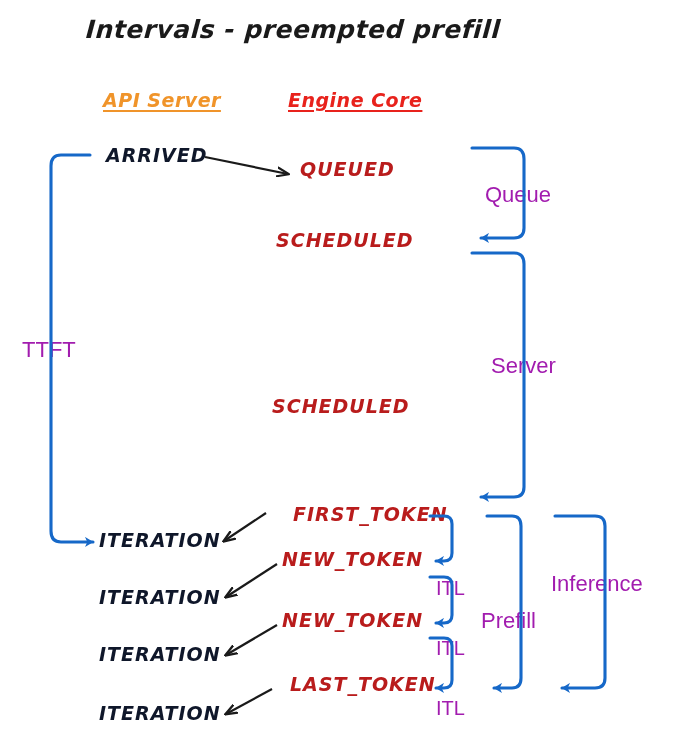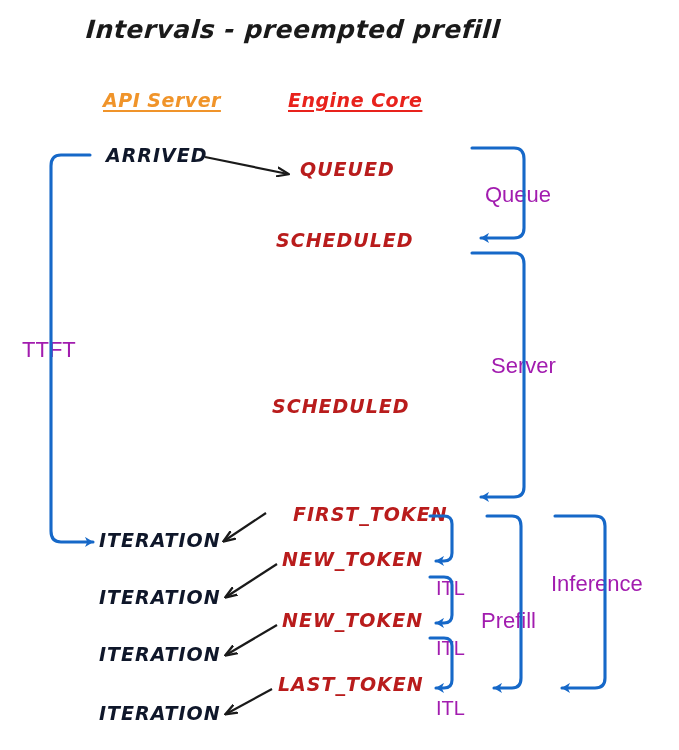--- a/index.html
+++ b/index.html
@@ -57,21 +57,21 @@
   <div class="lbl hand state st-orange" style="left:99px;top:588px;">ITERATION</div>
   <div class="lbl hand state st-orange" style="left:99px;top:645px;">ITERATION</div>
   <div class="lbl hand state st-orange" style="left:99px;top:704px;">ITERATION</div>
 
   <div class="lbl hand state st-red" style="left:300px;top:160px;">QUEUED</div>
   <div class="lbl hand state st-red" style="left:276px;top:231px;">SCHEDULED</div>
   <div class="lbl hand state st-red" style="left:272px;top:397px;">SCHEDULED</div>
   <div class="lbl hand state st-red" style="left:277px;top:505px;margin-left:16px;">FIRST_TOKEN</div>
   <div class="lbl hand state st-red" style="left:282px;top:550px;">NEW_TOKEN</div>
   <div class="lbl hand state st-red" style="left:282px;top:611px;">NEW_TOKEN</div>
-  <div class="lbl hand state st-red" style="left:278px;top:675px;">LAST_TOKEN</div>
+  <div class="lbl hand state st-red" style="left:290px;top:675px;">LAST_TOKEN</div>
 
   <div class="bluetxt" style="left:22px;top:339px;">TTFT</div>
   <div class="bluetxt" style="left:485px;top:184px;">Queue</div>
   <div class="bluetxt" style="left:491px;top:355px;">Server</div>
   <div class="bluetxt small" style="left:436px;top:530px;">ITL</div>
   <div class="bluetxt small" style="left:436px;top:590px;">ITL</div>
   <div class="bluetxt small" style="left:436px;top:650px;">ITL</div>
   <div class="bluetxt" style="left:481px;top:610px;">Prefill</div>
   <div class="bluetxt" style="left:551px;top:573px;">Inference</div>
 

